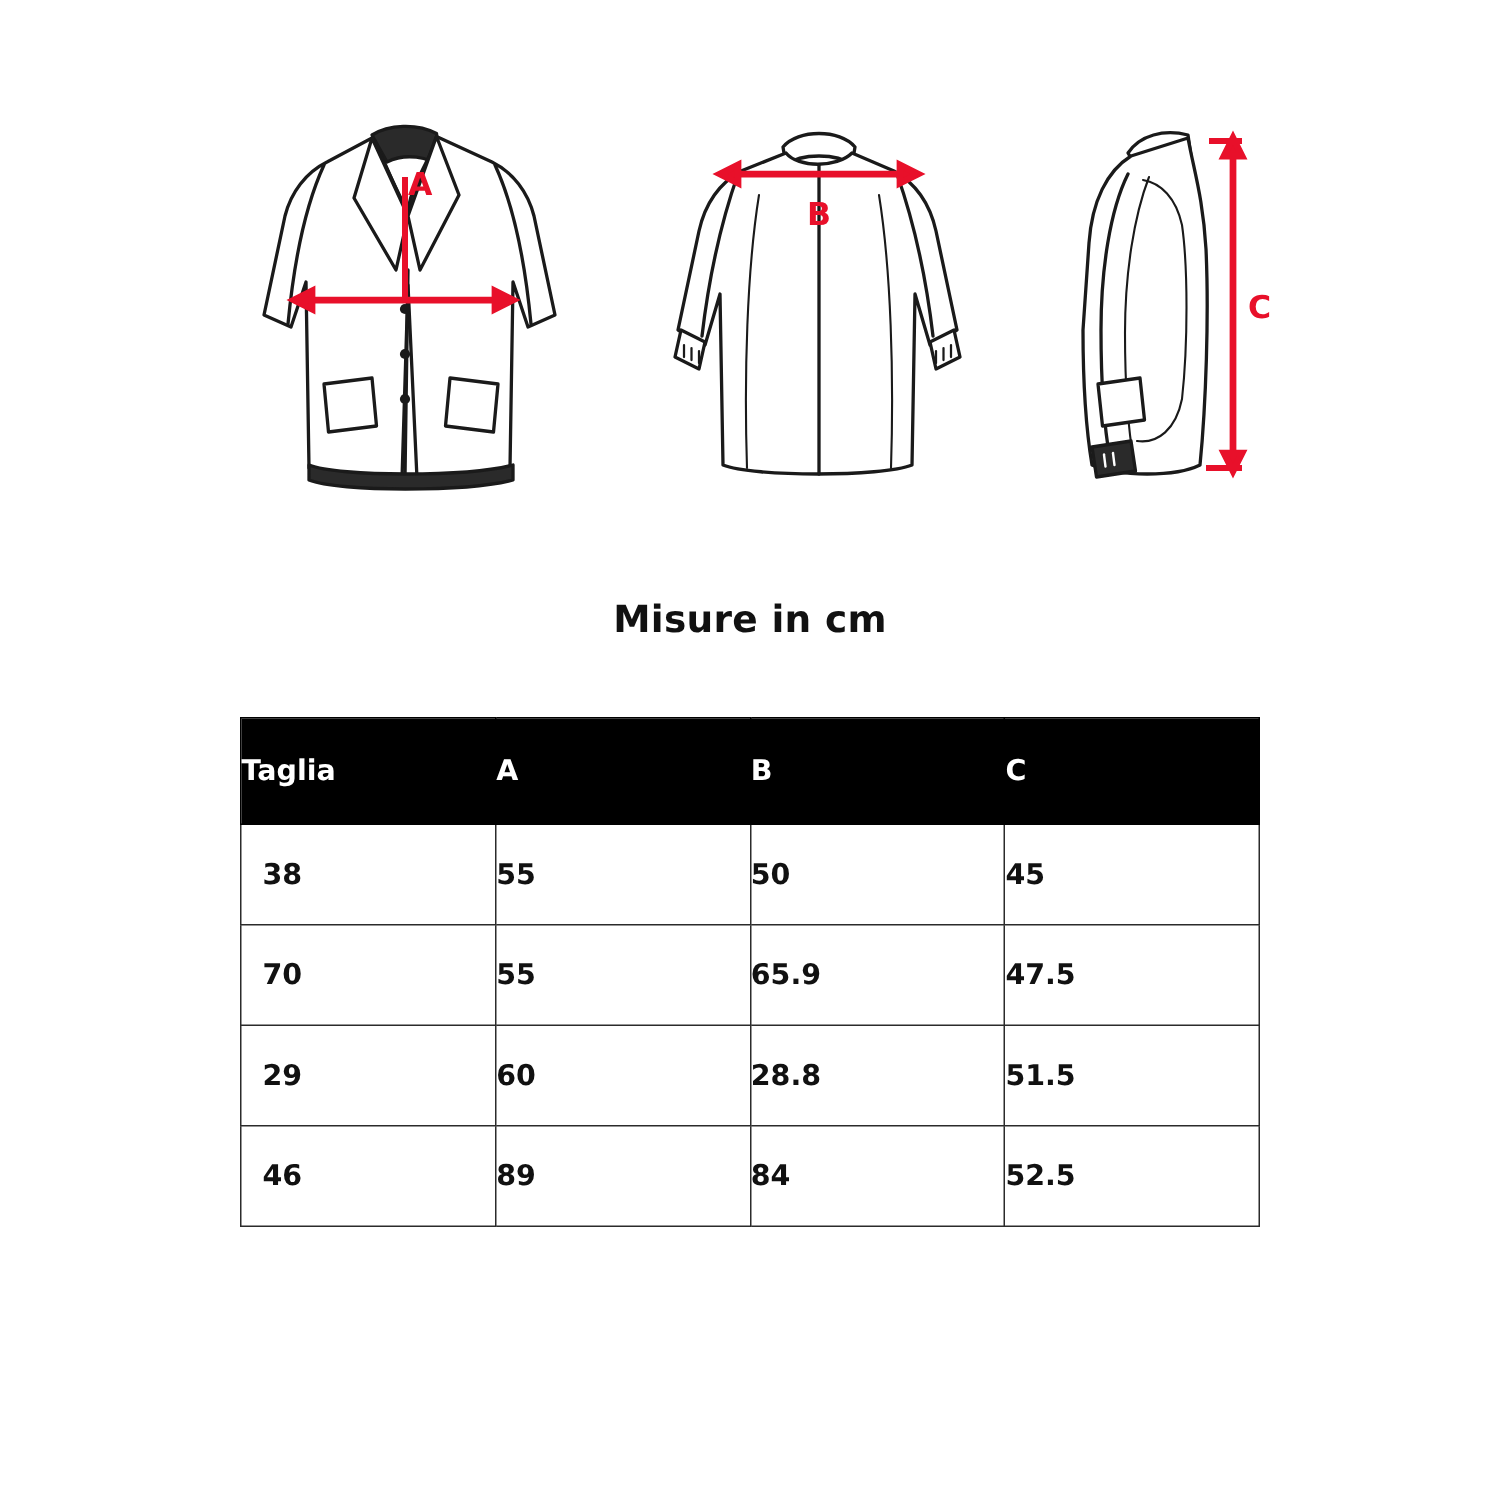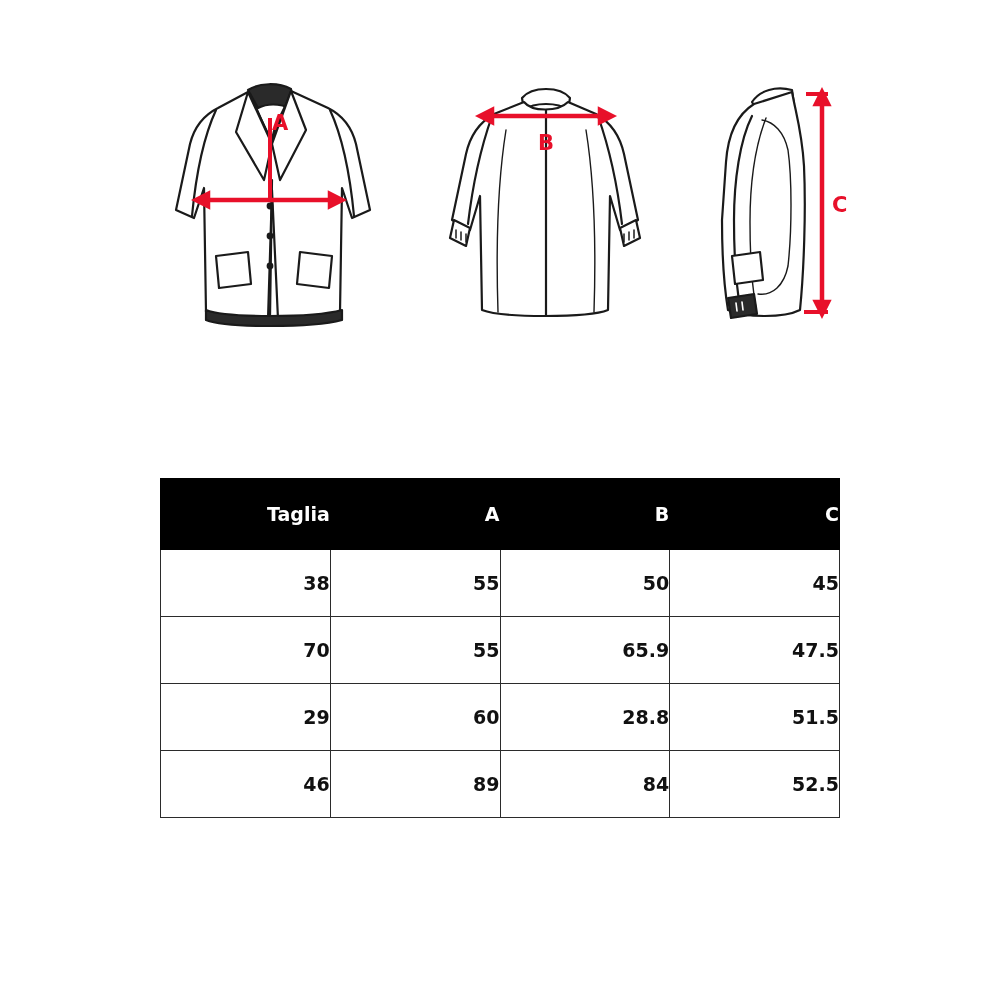--- a/index.html
+++ b/index.html
@@ -65,21 +65,21 @@
     width: 680px;
   }
   table.size-table {
     border-collapse: collapse;
     width: 680px;
     table-layout: fixed;
   }
   table.size-table th,
   table.size-table td {
     border: 1px solid #2b2b2b;
-    text-align: right;
+    text-align: left;
     font-size: 19px;
     font-weight: bold;
     color: #111111;
     height: 66px;
     padding: 0;
   }
   table.size-table thead th {
     background: #000000;
     color: #ffffff;
     border: 1px solid #000000;
@@ -201,20 +201,21 @@
           <polygon points="122,244 116,232 128,232"></polygon>
           <line x1="106" y1="24" x2="128" y2="24" stroke-width="4"></line>
           <line x1="104" y1="242" x2="128" y2="242" stroke-width="4"></line>
         </g>
         <text class="measure-letter" x="132" y="142">C</text>
       </svg>
     </div>
 
   </div>
 
+  <div class="caption">Misure in cm</div>
 
   <div class="table-wrap">
     <table class="size-table">
       <thead>
         <tr>
           <th>Taglia</th>
           <th>A</th>
           <th>B</th>
           <th>C</th>
         </tr>

